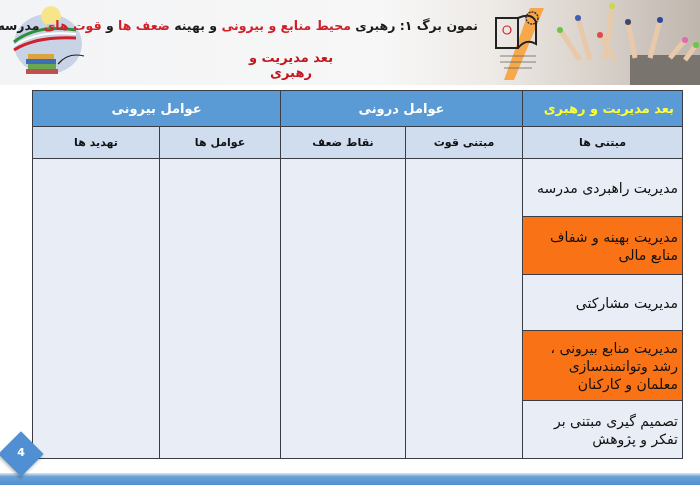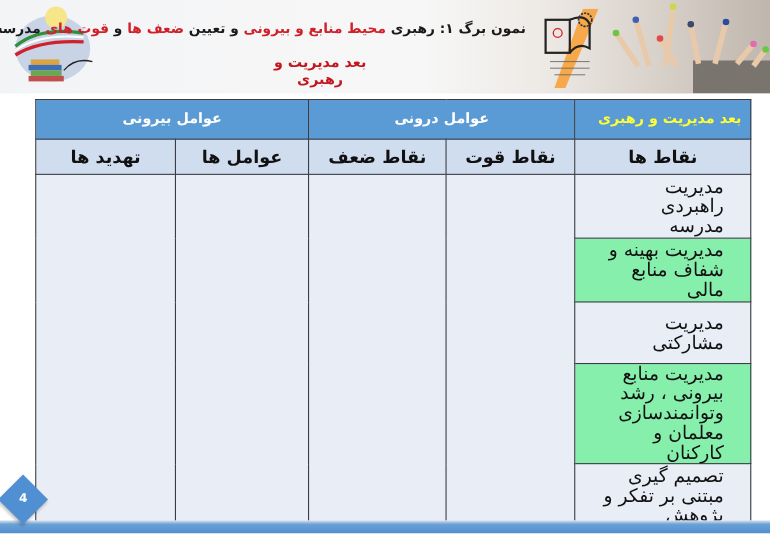--- a/index.html
+++ b/index.html
@@ -16,24 +16,24 @@
       font-size: 12.5px; font-weight: bold; color: #1a1a1a; }
     .title-line .red { color: #d0202a; }
     .subtitle { position: absolute; left: 226px; width: 130px; top: 50px; text-align: center; direction: rtl;
       font-size: 13px; font-weight: bold; color: #c3161f; }
 
     table.swot { position: absolute; left: 32px; top: 90px; width: 650px; border-collapse: collapse; direction: rtl;
       table-layout: fixed; }
     table.swot td, table.swot th { border: 1.3px solid #3a3d44; }
     .hdr th { background: #5b9bd5; color: #ffffff; font-size: 13px; font-weight: bold; height: 36px; text-align: center; }
     .hdr th.dim { color: #ffff33; text-align: right; padding-right: 8px; }
-    .sub th { background: #d0ddef; color: #111; font-size: 16px; font-weight: bold; height: 32px; text-align: center; }
-    .row td { background: #e9edf6; font-size: 17px; color: #111; vertical-align: middle; padding: 0 24px; line-height: 18px; }
+    .sub th { background: #d0ddef; color: #111; font-size: 11px; font-weight: bold; height: 32px; text-align: center; }
+    .row td { background: #e9edf6; font-size: 14px; color: #111; vertical-align: middle; padding: 0 4px; line-height: 18px; }
     .row td.comp { text-align: right; }
-    .row.alt td.comp { background: #86efac; }
+    .row.alt td.comp { background: #f97316; }
 
     .footer-bar { position: absolute; left: 0; top: 473px; width: 700px; height: 12px;
       background: linear-gradient(180deg, #dfe6ee 0%, #6aa1d6 30%, #4f8fcf 100%); }
     .page-diamond { position: absolute; left: 5px; top: 438px; width: 32px; height: 32px; background: #4f8fd2;
       transform: rotate(45deg); box-shadow: 1px 2px 3px rgba(0,0,0,0.25); }
     .page-num { position: absolute; left: 5px; top: 446px; width: 32px; text-align: center; color: #fff;
       font-size: 11px; font-weight: bold; }
   </style>
 </head>
 <body>
@@ -82,42 +82,42 @@
       <circle cx="62" cy="6" r="3" fill="#c9d94a"></circle>
       <circle cx="50" cy="35" r="3" fill="#e24a4a"></circle>
       <circle cx="78" cy="22" r="3" fill="#3b4a6b"></circle>
       <circle cx="110" cy="20" r="3" fill="#2b4aa0"></circle>
       <circle cx="135" cy="40" r="3" fill="#e06bb0"></circle>
       <circle cx="146" cy="45" r="3" fill="#6cc644"></circle>
     </svg>
   </div>
 
   <div class="title-line">
-    <span>نمون برگ ۱: رهبری </span><span class="red">محیط منابع و بیرونی</span><span>  و تعیین </span><span class="red">ضعف ها</span><span> و </span><span class="red">قوت های</span><span>  مدرسه</span>
+    <span>نمون برگ ۱: رهبری </span><span class="red">محیط منابع و بیرونی</span><span>  و بهینه </span><span class="red">ضعف ها</span><span> و </span><span class="red">قوت های</span><span>  مدرسه</span>
   </div>
   <div class="subtitle">بعد مدیریت و رهبری</div>
 </div>
 
 <table class="swot">
   <colgroup>
     <col style="width:160px">
       <col style="width:117px">
       <col style="width:125px">
       <col style="width:121px">
       <col style="width:127px">
   </colgroup>
   <tbody>
       <tr class="hdr">
     <th class="dim">بعد مدیریت و رهبری</th>
     <th colspan="2">عوامل درونی</th>
     <th colspan="2">عوامل بیرونی</th>
   </tr>
   <tr class="sub">
-    <th>نقاط ها</th>
-    <th>نقاط قوت</th>
+    <th>مبتنی ها</th>
+    <th>مبتنی قوت</th>
     <th>نقاط ضعف</th>
     <th>عوامل ها</th>
     <th>تهدید ها</th>
   </tr>
   <tr class="row" style="height:58px">
     <td class="comp">مدیریت راهبردی مدرسه</td>
     <td rowspan="5"></td>
     <td rowspan="5"></td>
     <td rowspan="5"></td>
     <td rowspan="5"></td>

